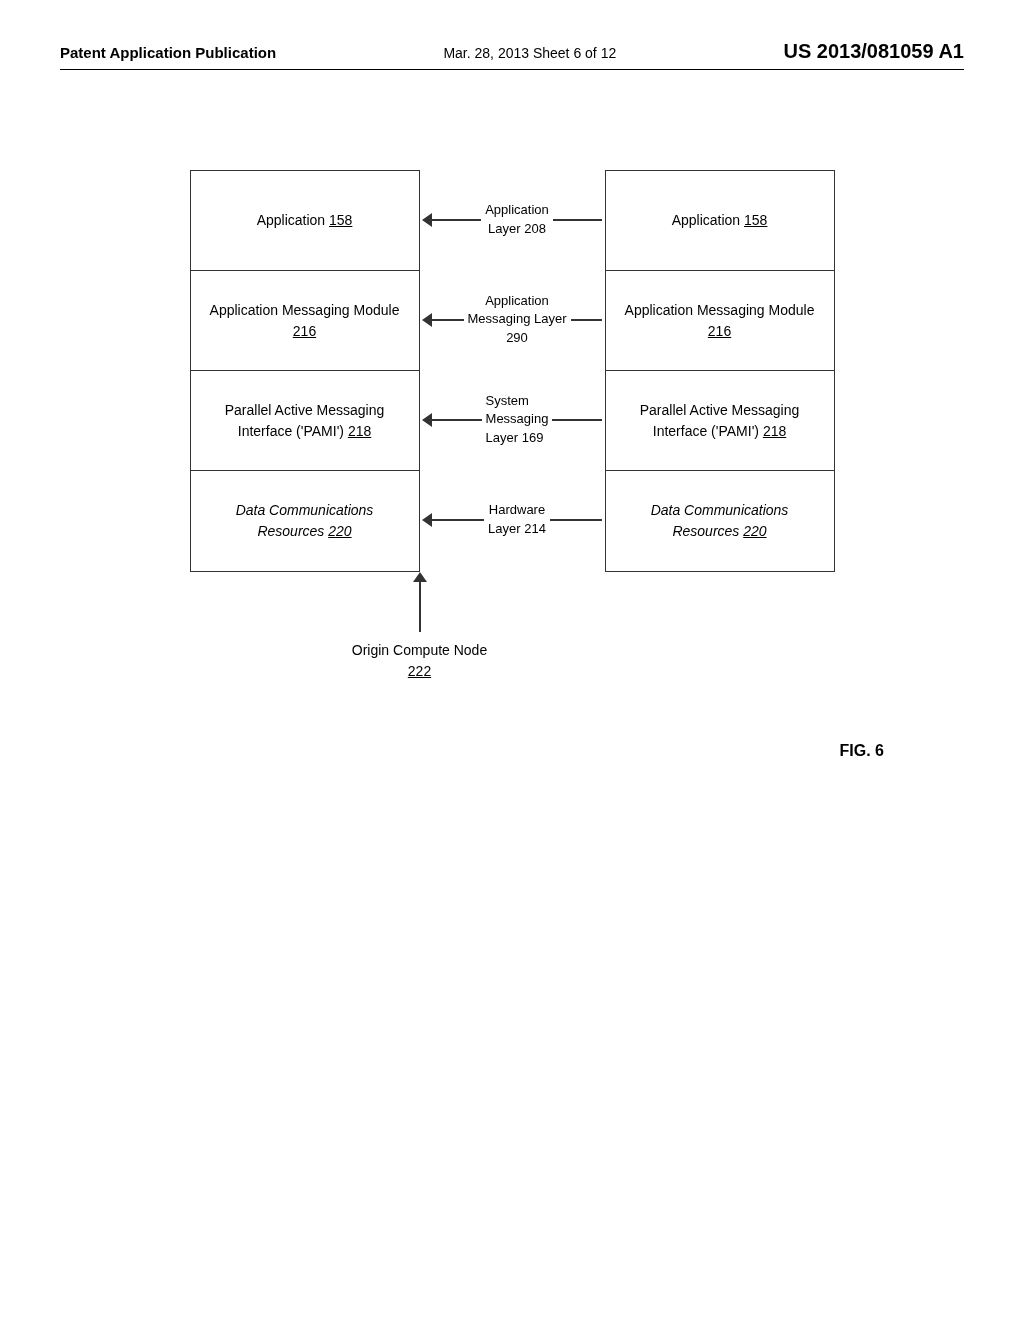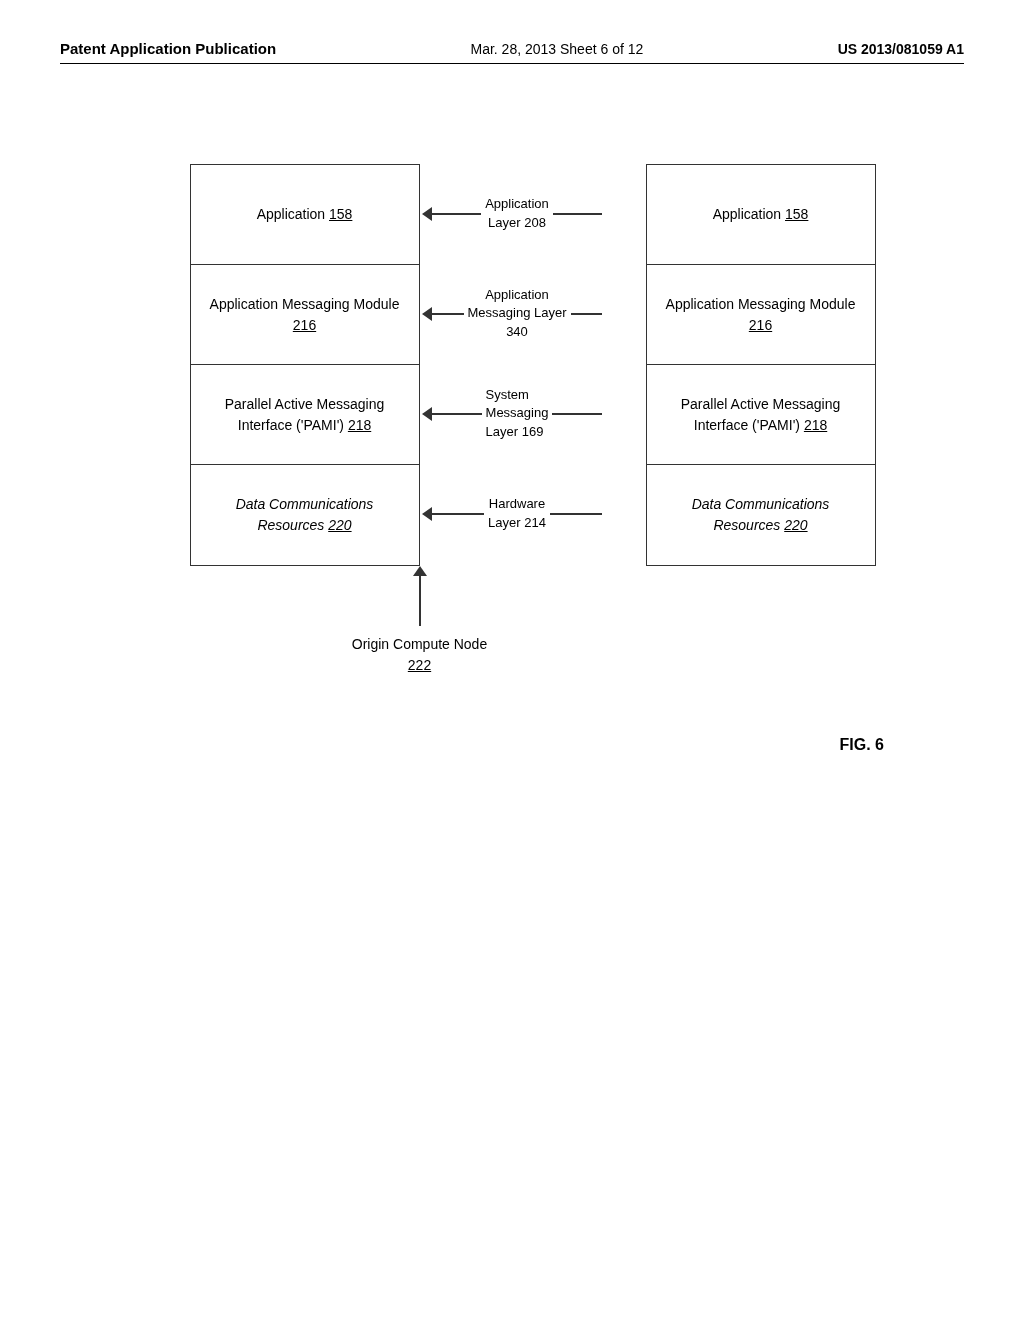--- a/index.html
+++ b/index.html
@@ -28,29 +28,28 @@
       margin-bottom: 24px;
     }
     .header-left {
       font-size: 15px;
       font-weight: bold;
     }
     .header-center {
       font-size: 14px;
     }
     .header-right {
-      font-size: 14px;
+      font-size: 20px;
       font-weight: bold;
     }
 
     
     .node-box {
       border: 1.5px solid #333;
       width: 230px;
-      margin-left: 41px;
     }
 
     .node-cell {
       border-bottom: 1.5px solid #333;
       padding: 28px 16px;
       text-align: center;
       min-height: 100px;
       display: flex;
       align-items: center;
       justify-content: center;
@@ -192,21 +191,21 @@
             </div>
             <div class="arrow-line" style="flex:1;"></div>
           </div>
         </div>
 
         <div class="layer-item" style="min-height:100px;">
           <div class="layer-item-content">
             <div class="arrow-head-left"></div>
             <div class="arrow-line" style="flex:1;"></div>
             <div style="text-align:center; font-size:13px; line-height:1.4; padding: 0 4px;">
-              Application<br>Messaging Layer<br><span class="underline">340</span>
+              Application<br>Messaging Layer<br><span class="underline">290</span>
             </div>
             <div class="arrow-line" style="flex:1;"></div>
           </div>
         </div>
 
         <div class="layer-item" style="min-height:100px;">
           <div class="layer-item-content">
             <div class="arrow-head-left"></div>
             <div class="arrow-line" style="flex:1;"></div>
             <div style="font-size:13px; line-height:1.4; padding: 0 4px;">

